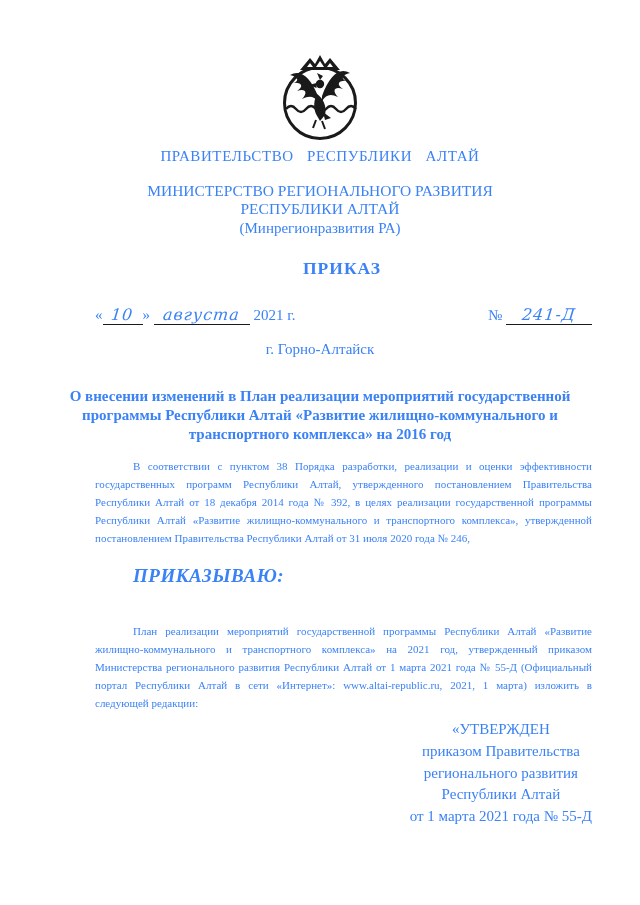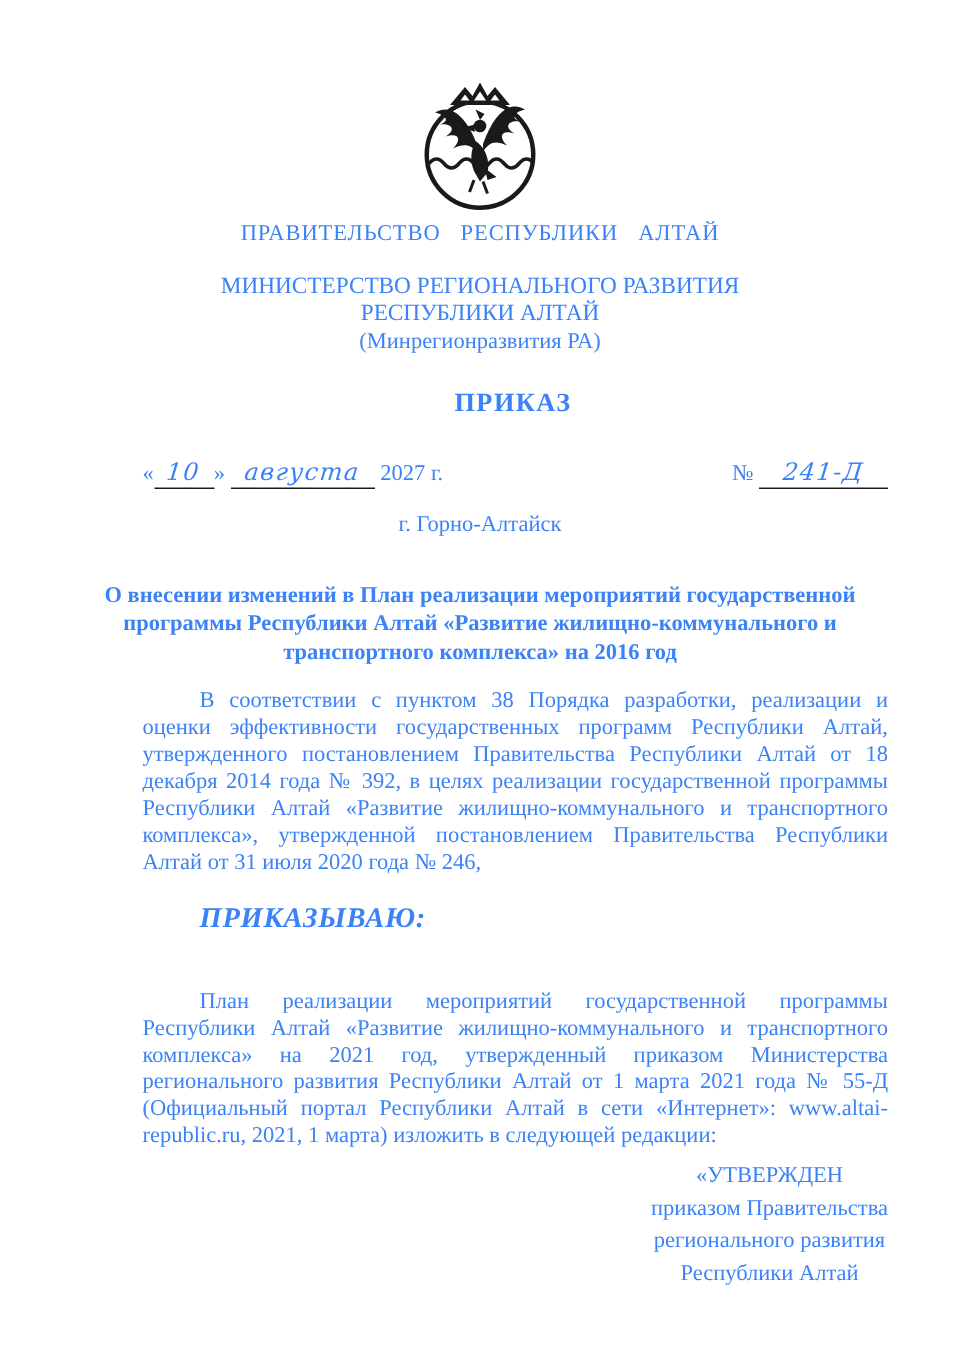--- a/index.html
+++ b/index.html
@@ -84,21 +84,21 @@
     text-align: center;
     font-weight: bold;
     font-size: 15px;
     line-height: 18.8px;
   }
   
   .para {
     margin: 15px 48px 0 95px;
     text-align: justify;
     text-indent: 38px;
-    font-size: 15px;
+    font-size: 11px;
     line-height: 17.9px;
   }
   .order-word {
     margin: 17px 48px 12px 133px;
     font-weight: bold;
     font-size: 19px;
     letter-spacing: 0.5px;
     font-style: italic;
   }
   .para.second { margin-top: 36px; }
@@ -153,21 +153,21 @@
   </div>
 
   <div class="ministry-short">(Минрегионразвития РА)</div>
 
   <div class="doc-type">ПРИКАЗ</div>
 
   <div class="meta-row">
     <div>
       <span>«</span><span class="blank day"><span class="handwritten">10</span></span><span>»</span>
       <span class="blank month"><span class="handwritten">августа</span></span>
-      <span>2027 г.</span>
+      <span>2021 г.</span>
     </div>
     <div>
       <span>№</span>
       <span class="blank num"><span class="handwritten">241-Д</span></span>
     </div>
   </div>
 
   <div class="city-line">г. Горно-Алтайск</div>
 
   <div class="doc-title">О внесении изменений в План реализации мероприятий государственной программы Республики Алтай «Развитие жилищно-коммунального и транспортного комплекса» на 2016 год</div>
@@ -176,15 +176,16 @@
 
   <div class="order-word">ПРИКАЗЫВАЮ:</div>
 
   <p class="para second">План реализации мероприятий государственной программы Республики Алтай «Развитие жилищно-коммунального и транспортного комплекса» на 2021 год, утвержденный приказом Министерства регионального развития Республики Алтай от 1 марта 2021 года № 55-Д (Официальный портал Республики Алтай в сети «Интернет»: www.altai-republic.ru, 2021, 1 марта) изложить в следующей редакции:</p>
 
   <div class="approval">
     <div>«УТВЕРЖДЕН</div>
     <div>приказом Правительства</div>
     <div>регионального развития</div>
     <div>Республики Алтай</div>
+    <div>от 1 марта 2021 года № 55-Д</div>
   </div>
 
 </div>
 
 </body></html>

